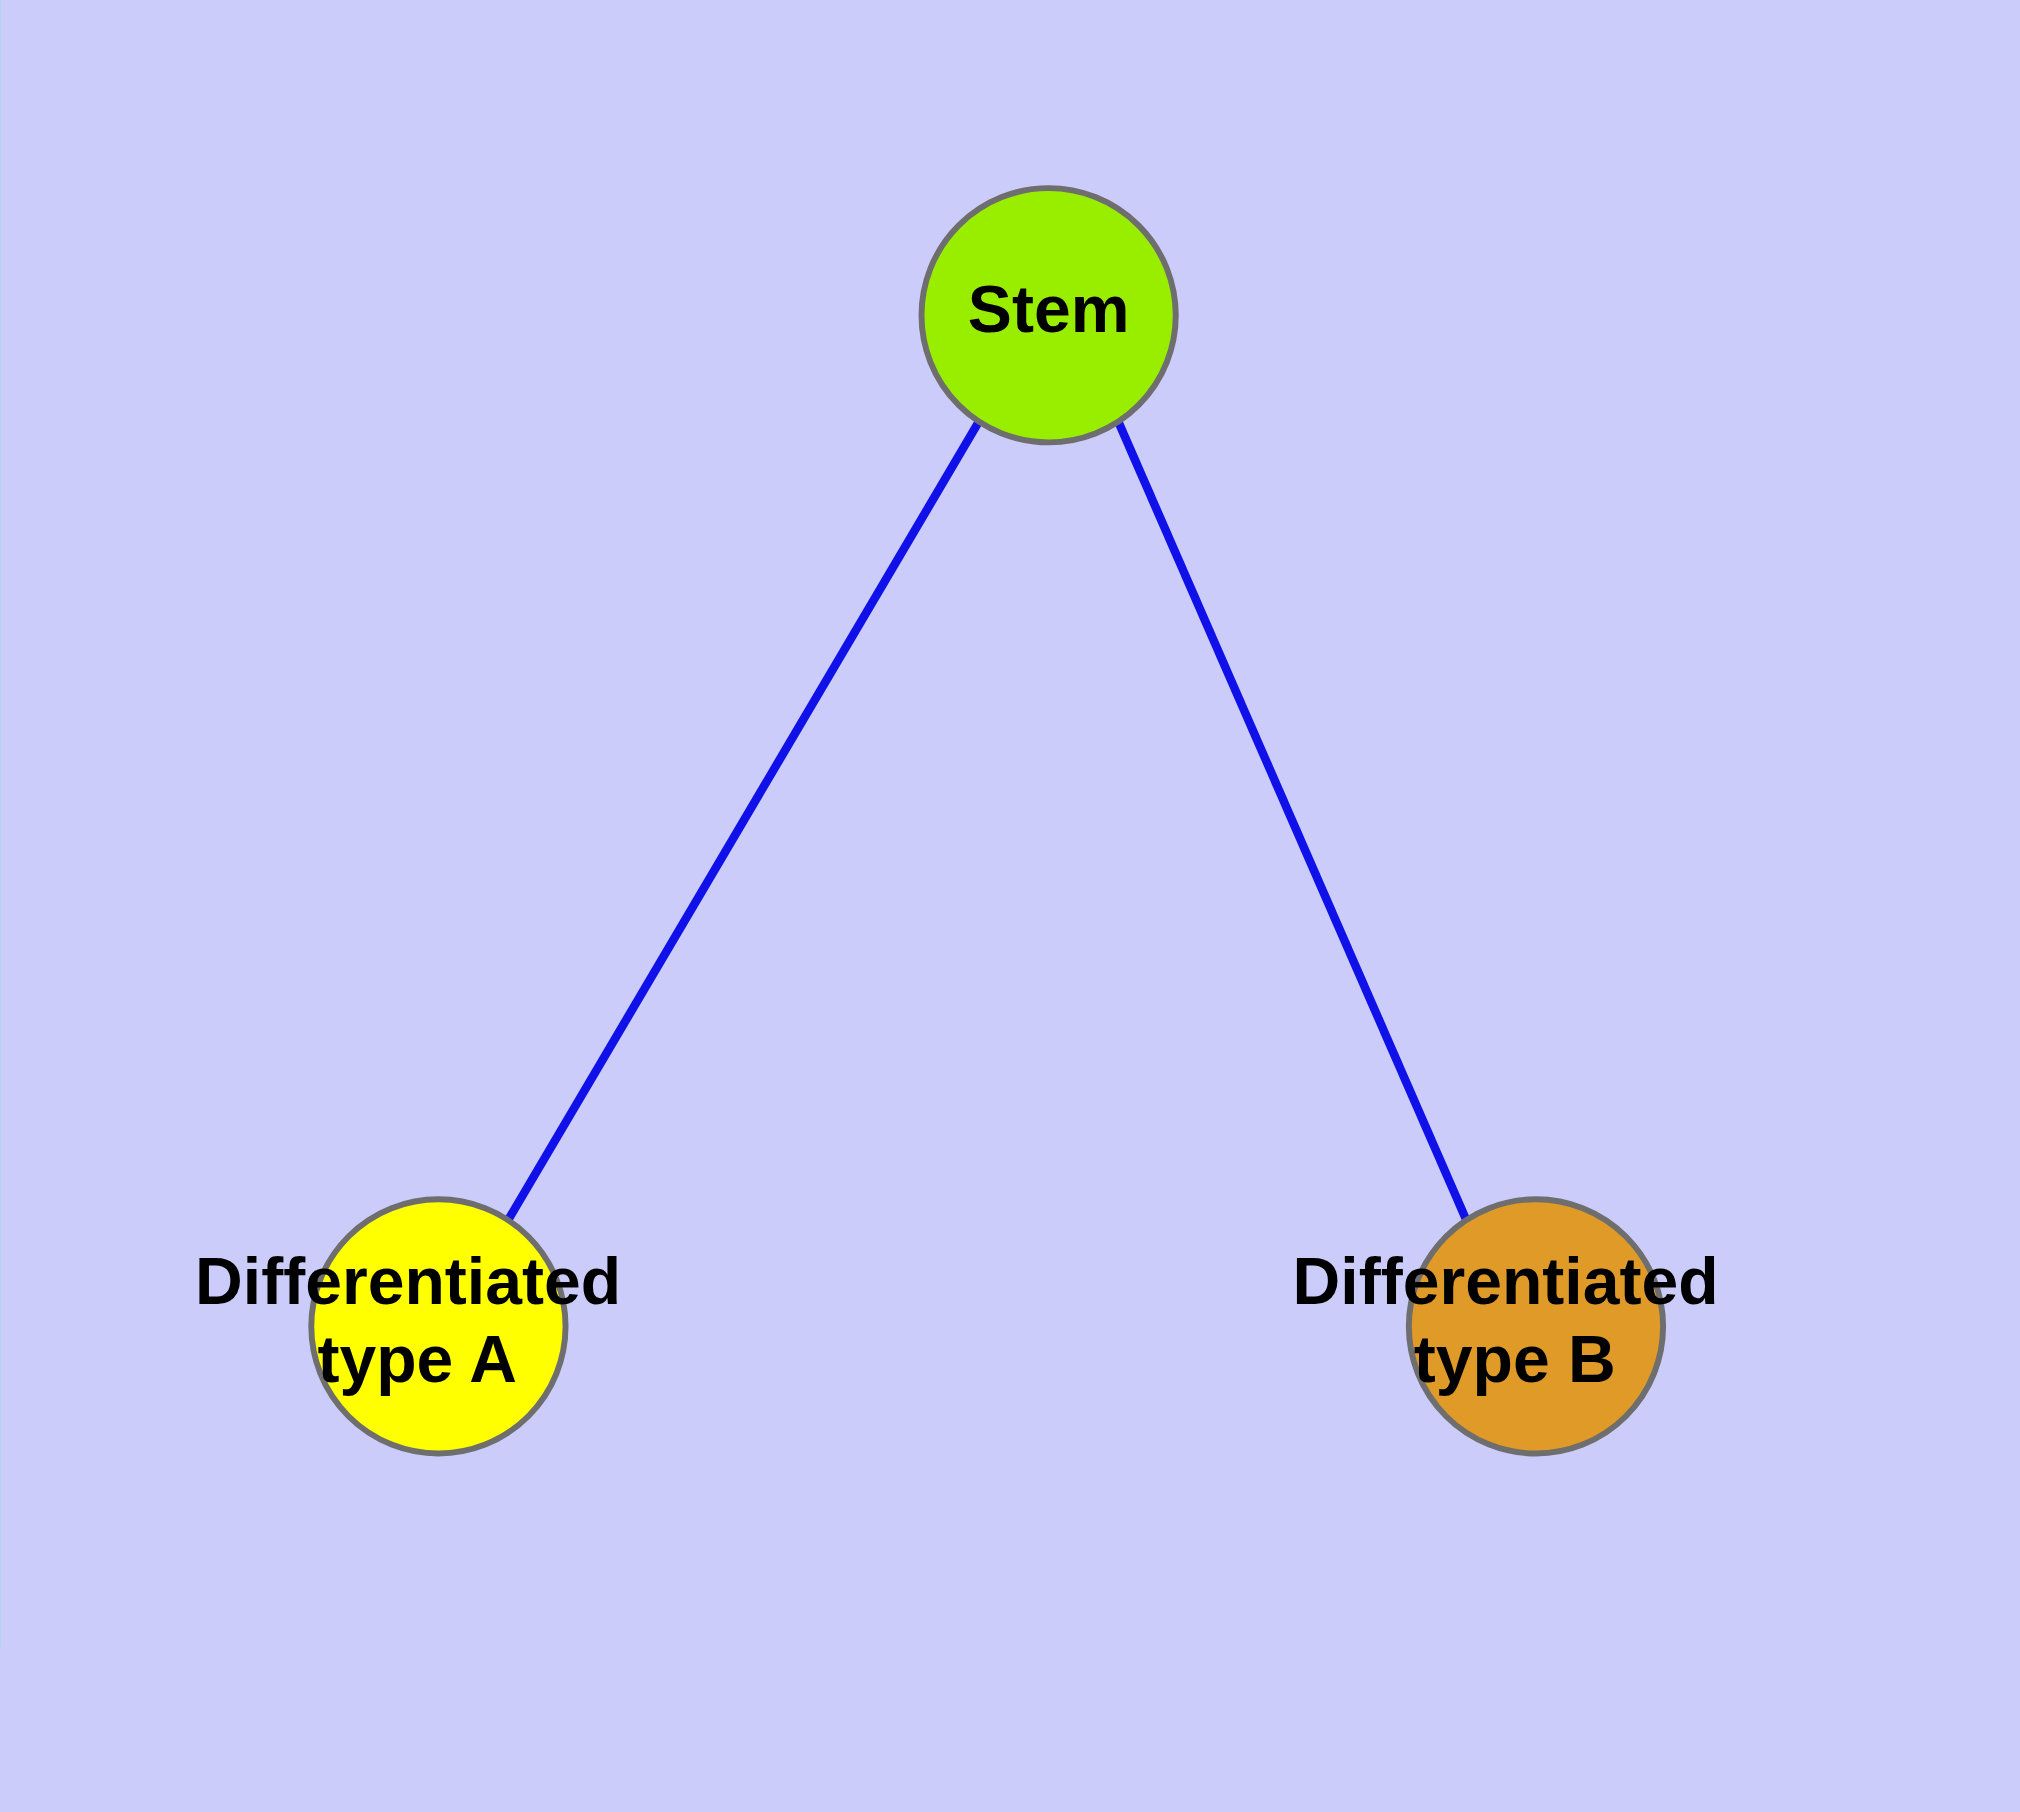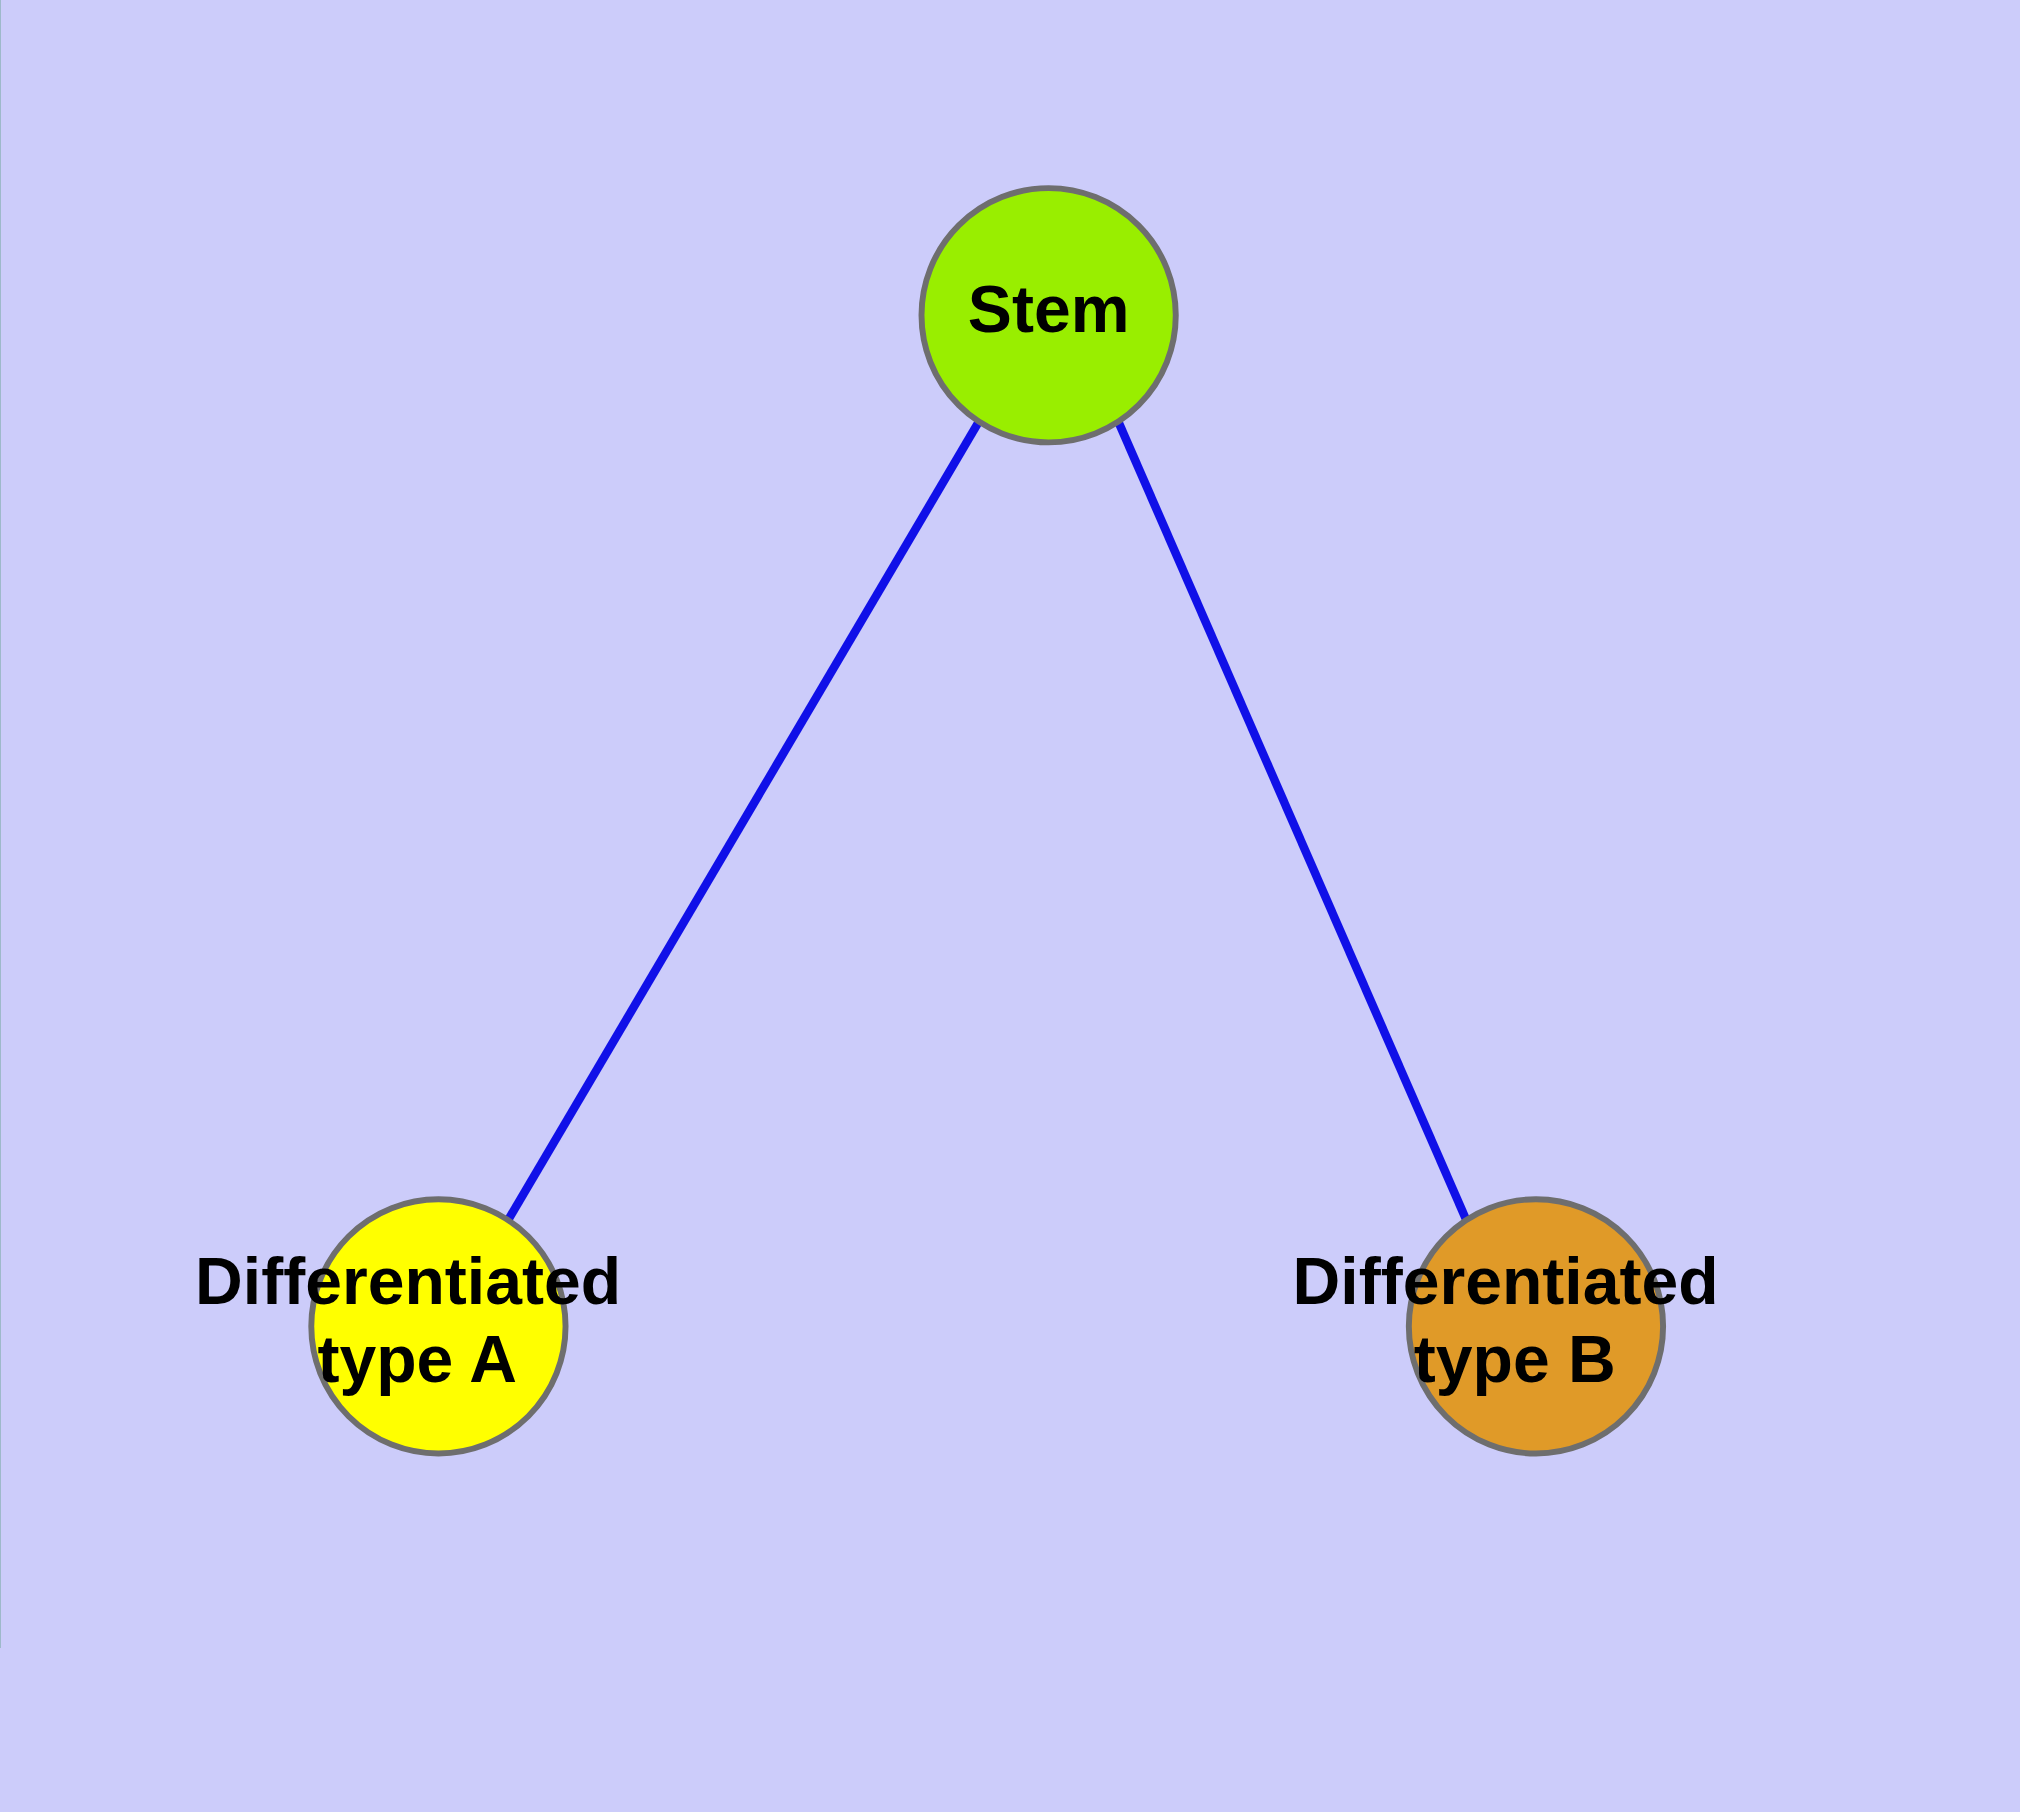--- a/index.html
+++ b/index.html
@@ -30,21 +30,21 @@
     font-family: "Liberation Sans", sans-serif;
     font-weight: bold;
     fill: #000000;
     dominant-baseline: middle;
     text-anchor: middle;
   }
 </style>
 </head>
 <body style="background: rgb(204, 204, 250);">
 
-<div id="canvas" style="background: #15803d; width: 2021px; height: 1648px;">
+<div id="canvas" style="background: #5eead4; width: 2021px; height: 1648px;">
   <svg id="graph-svg" viewBox="0 0 2384 2138" xmlns="http://www.w3.org/2000/svg" style="width: 2021px; height: 1812px;">
 
     <rect id="bg-rect" x="0" y="0" width="2384" height="2138" fill="#CCCCFA"></rect>
 
     <g id="edge-layer">
       <line id="edge-stem-a" x1="1155" y1="497" x2="599" y2="1440" stroke="#1010E8" stroke-width="10" stroke-linecap="butt"></line>
       <line id="edge-stem-b" x1="1319" y1="497" x2="1730" y2="1440" stroke="#1010E8" stroke-width="10" stroke-linecap="butt"></line>
     </g>
 
     <g id="node-layer">

